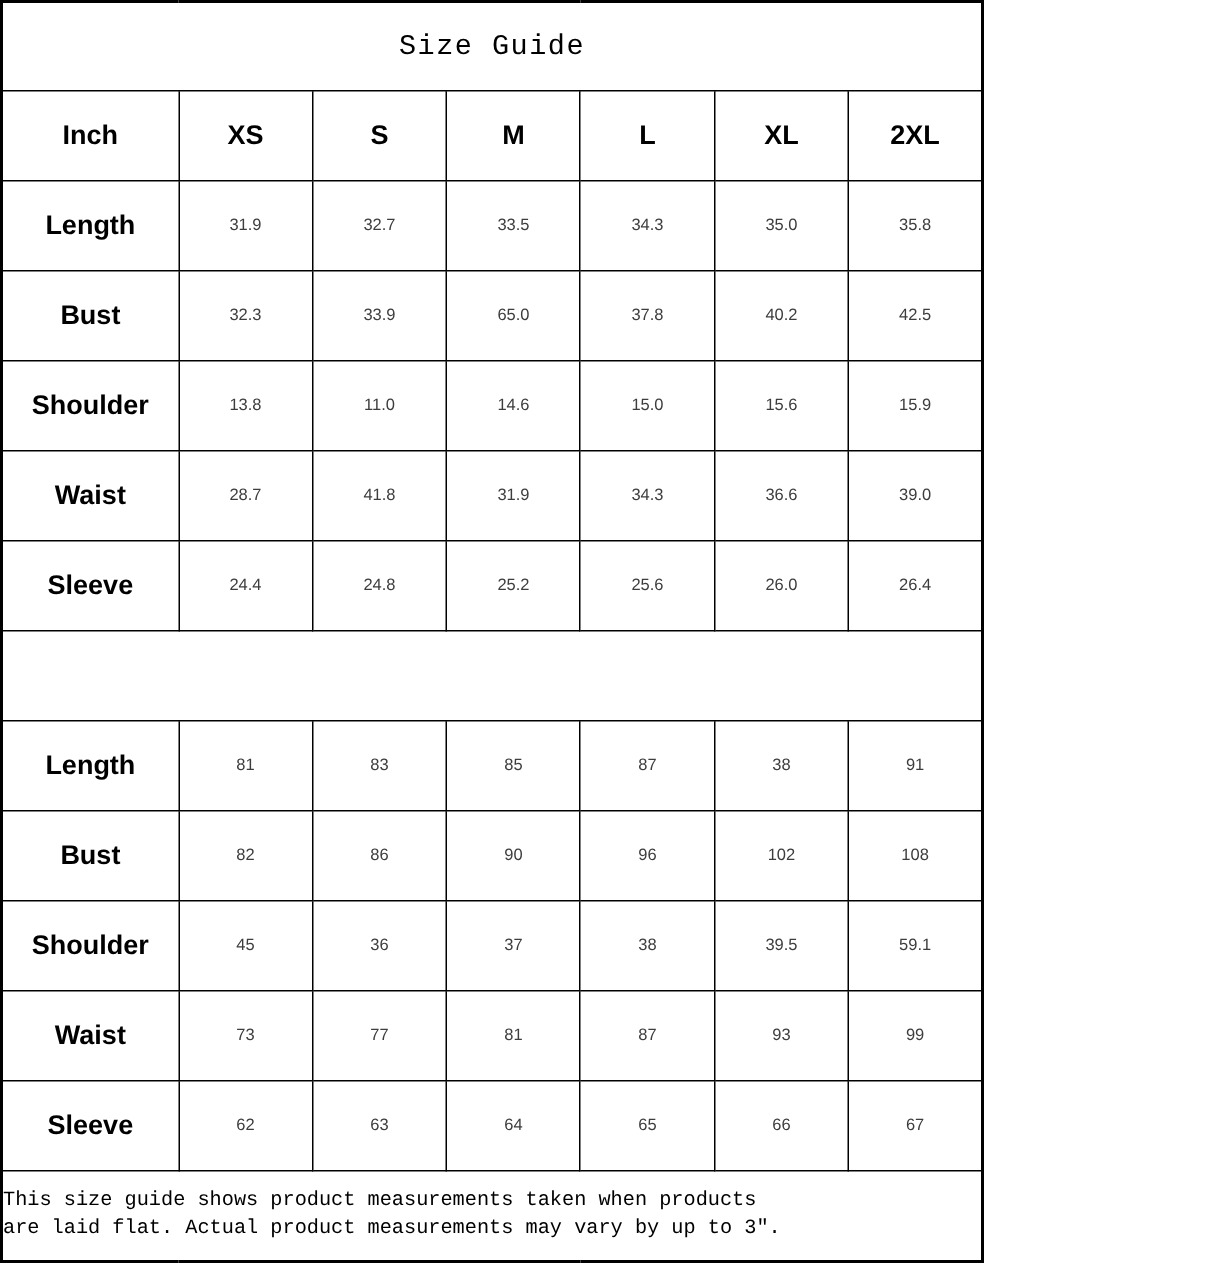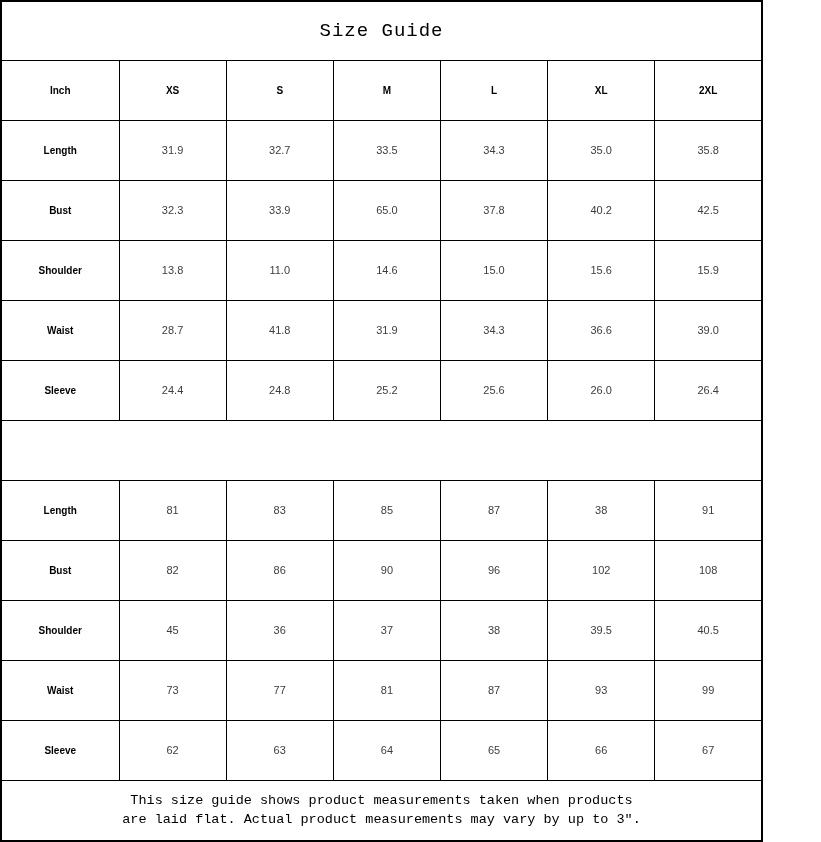--- a/index.html
+++ b/index.html
@@ -6,21 +6,21 @@
     margin: 0;
     padding: 0;
     background: #ffffff;
   }
   .size-guide-wrap {
     width: 821px;
     height: 842px;
     box-sizing: border-box;
   }
   table.size-guide {
-    width: 763px;
+    width: 656px;
     height: 842px;
     border-collapse: collapse;
     table-layout: fixed;
     border: 2px solid #000000;
     font-family: "Liberation Sans", sans-serif;
     background: #ffffff;
   }
   col.label-col { width: 118px; }
   td, th {
     border: 1px solid #000000;
@@ -32,37 +32,37 @@
   tr.std-row { height: 56px; }
   td.title-cell {
     height: 54px;
     font-family: "Liberation Mono", "DejaVu Sans Mono", monospace;
     font-size: 19px;
     font-weight: 400;
     color: #000000;
     letter-spacing: 1px;
   }
   th.unit-cell, th.col-head, th.row-label {
-    font-size: 10px;
+    font-size: 18px;
     font-weight: 700;
     color: #000000;
   }
   td.val {
     font-size: 11px;
     font-weight: 400;
     color: #3d3d3d;
   }
   td.gap-cell { height: 55px; }
   td.footnote-cell {
     height: 55px;
     font-family: "Liberation Mono", "DejaVu Sans Mono", monospace;
     font-size: 13.5px;
     line-height: 19px;
     color: #000000;
-    text-align: center;
+    text-align: left;
   }
 </style>
 </head>
 <body>
 
 <div class="size-guide-wrap">
   <table class="size-guide">
     <colgroup>
       <col class="label-col">
       <col>
@@ -157,21 +157,21 @@
       <td class="val">102</td>
       <td class="val">108</td>
     </tr>
     <tr class="std-row">
       <th class="row-label">Shoulder</th>
       <td class="val">45</td>
       <td class="val">36</td>
       <td class="val">37</td>
       <td class="val">38</td>
       <td class="val">39.5</td>
-      <td class="val">40.5</td>
+      <td class="val">59.1</td>
     </tr>
     <tr class="std-row">
       <th class="row-label">Waist</th>
       <td class="val">73</td>
       <td class="val">77</td>
       <td class="val">81</td>
       <td class="val">87</td>
       <td class="val">93</td>
       <td class="val">99</td>
     </tr>

